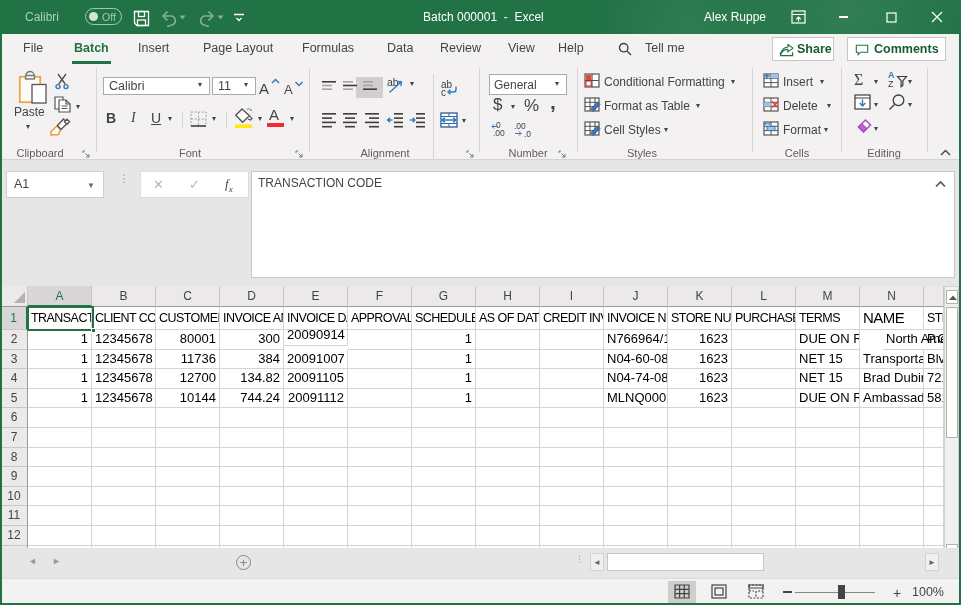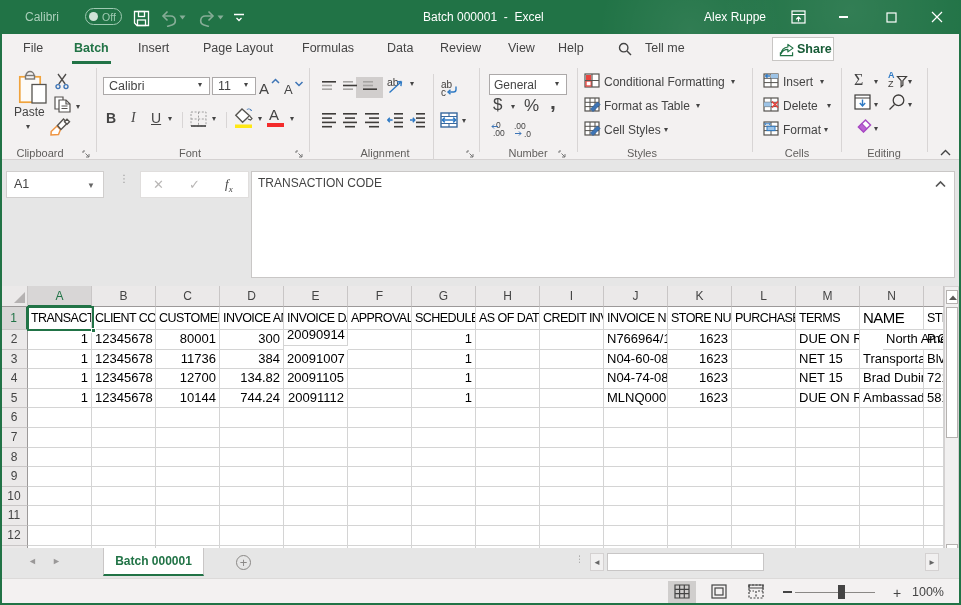--- a/index.html
+++ b/index.html
@@ -95,20 +95,26 @@
       <circle cx="5.7" cy="5.7" r="4.2"></circle>
       <path d="M9 9l4 4"></path>
     </svg>
   <span class="mi" style="left:645px">Tell me</span>
   <div class="abs" style="left:772px;top:3px;width:62px;height:24px;background:#fff;border:1px solid #c8c6c4">
      <svg class="abs" style="left:6px;top:5px" width="15" height="14" viewBox="0 0 16 15">
         <path d="M9.5 1.5 L15 5.5 L9.5 9.5 v-2.6 C6 6.9 3.5 8.6 2.2 11.5 C2.6 7.3 5 4.9 9.5 4.3 z" fill="none" stroke="#217346" stroke-width="1.3" stroke-linejoin="round"></path>
         <path d="M1.5 10 v3.5 h13 V10" fill="none" stroke="#217346" stroke-width="1.3"></path>
       </svg>
      <span class="abs" style="left:24px;top:4px;font-size:12.5px;color:#185c37;font-weight:bold">Share</span>
+  </div>
+  <div class="abs" style="left:847px;top:3px;width:99px;height:24px;background:#fff;border:1px solid #c8c6c4">
+     <svg class="abs" style="left:7px;top:5px" width="14" height="14" viewBox="0 0 16 16" fill="none" stroke="#217346" stroke-width="1.2">
+        <path d="M1.5 2.5 h13 v8 h-8 l-3 3 v-3 h-2 z"></path>
+      </svg>
+     <span class="abs" style="left:26px;top:4px;font-size:12.5px;color:#185c37;font-weight:bold">Comments</span>
   </div>
 </div>
 
 <div class="abs" id="ribbon">
 
   <svg class="abs" style="left:15px;top:6px" width="32" height="36" viewBox="0 0 32 36">
     <rect x="4.8" y="6.8" width="20.4" height="25.4" fill="#fdfbf8" stroke="#f0a33c" stroke-width="1.7"></rect>
     <path d="M11 7 v-1.5 a4 4 0 0 1 8 0 V7" fill="#f3f1f1" stroke="#7a7875" stroke-width="1.4"></path>
     <rect x="10.5" y="5.5" width="9" height="3.5" fill="#f3f1f1" stroke="#7a7875" stroke-width="1.4"></rect>
     <rect x="17" y="14.5" width="14" height="18.5" fill="#fff" stroke="#55534f" stroke-width="1.3"></rect>
@@ -626,21 +632,20 @@
   <div class="abs" style="left:1px;top:257px;width:12px;height:14px;background:#fff;border:1px solid #b5b2b0">
       <svg width="8" height="5" style="position:absolute;left:2px;top:4px">
         <path d="M0 0 L4 4.5 L8 0 z" fill="#5a5856"></path>
       </svg>
     </div>
 </div>
 
 <div class="abs" id="tabbar">
   <span class="abs" style="left:28px;top:8px;color:#9a9898;font-size:9px">◄</span>
   <span class="abs" style="left:52px;top:8px;color:#9a9898;font-size:9px">►</span>
-  <div class="abs" style="left:103px;top:0;width:101px;height:28px;background:#fff;border-bottom:2px solid #217346;border-left:1px solid #c9c6c6;border-right:1px solid #c9c6c6;text-align:center;line-height:27px;font-size:12px;color:#217346;font-weight:bold">Batch 000001</div>
   <div class="abs" style="left:236px;top:7px;width:15px;height:15px;border:1px solid #8a8886;border-radius:50%;color:#8a8886;font-size:13px;line-height:13px;text-align:center">+</div>
   <div class="abs" style="left:575px;top:9px;color:#999;font-size:9px;line-height:4px">⋮</div>
   <div class="abs" style="left:590px;top:5px;width:14px;height:18px;background:#f1f0f0;border:1px solid #d4d1d1;text-align:center;line-height:17px;font-size:8px;color:#666">◄</div>
   <div class="abs" style="left:607px;top:5px;width:157px;height:18px;background:#fff;border:1px solid #c8c6c6"></div>
   <div class="abs" style="left:925px;top:5px;width:14px;height:18px;background:#f1f0f0;border:1px solid #d4d1d1;text-align:center;line-height:17px;font-size:8px;color:#666">►</div>
 </div>
 
 <div class="abs" id="status">
   <div class="abs" style="left:668px;top:2px;width:28px;height:22px;background:#d0cecd"></div>
   <svg class="abs" style="left:674px;top:5px" width="16" height="15" viewBox="0 0 16 15" fill="none" stroke="#444" stroke-width="1.2">

